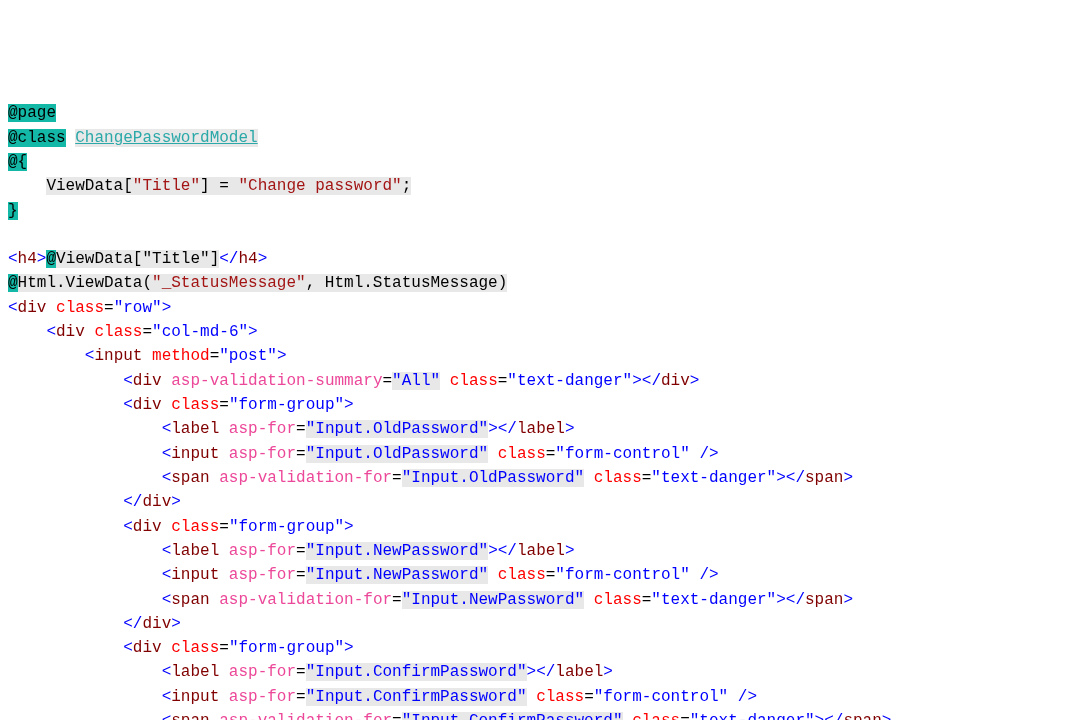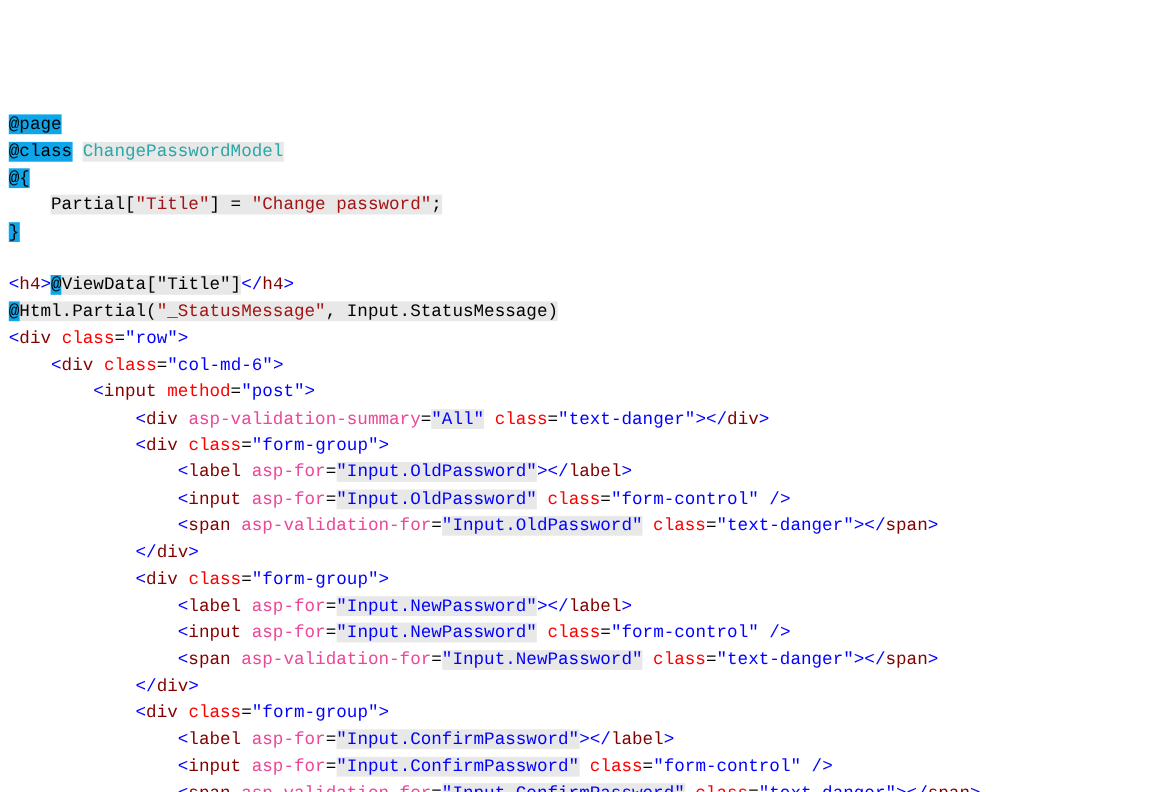--- a/index.html
+++ b/index.html
@@ -14,44 +14,44 @@
     white-space: pre;
     overflow-x: auto;
   }
   .gutter {
     display: inline-block;
     width: 8px;
     color: #d0d0d0;
     user-select: none;
     text-align: left;
   }
-  .hl-yellow { background: #0ea5e9; }
+  .hl-yellow { background: #14b8a6; }
   .hl-gray   { background: #e8e8e8; }
-  .type-link { color: #2ba8a8; }
+  .type-link { color: #2ba8a8; text-decoration: underline; }
   .str       { color: #a31515; }
   .tag       { color: #0000ff; }
   .tagname   { color: #800000; text-align: right; }
   .attr      { color: #ff0000; text-align: center; }
   .attr-gray { color: #ec4899; }
   .val       { color: #0000ff; }
   .eq        { color: #000000; }
 </style>
 </head>
 <body>
 
 
 
 <div><span class="gutter"> </span><span class="hl-yellow">@page</span>
 <span class="gutter"> </span><span class="hl-yellow">@class</span> <span class="type-link hl-gray">ChangePasswordModel</span>
 <span class="gutter"> </span><span class="hl-yellow">@{</span>
-<span class="gutter"> </span>    <span class="hl-gray"><span>Partial[</span><span class="str">"Title"</span><span>] = </span><span class="str">"Change password"</span><span>;</span></span>
+<span class="gutter"> </span>    <span class="hl-gray"><span>ViewData[</span><span class="str">"Title"</span><span>] = </span><span class="str">"Change password"</span><span>;</span></span>
 <span class="gutter"> </span><span class="hl-yellow">}</span>
 <span class="gutter"> </span>
 <span class="gutter"> </span><span class="tag">&lt;</span><span class="tagname">h4</span><span class="tag">&gt;</span><span class="hl-yellow">@</span><span class="hl-gray">ViewData["Title"]</span><span class="tag">&lt;/</span><span class="tagname">h4</span><span class="tag">&gt;</span>
-<span class="gutter"> </span><span class="hl-yellow">@</span><span class="hl-gray"><span>Html.Partial(</span><span class="str">"_StatusMessage"</span><span>, Input.StatusMessage)</span></span>
+<span class="gutter"> </span><span class="hl-yellow">@</span><span class="hl-gray"><span>Html.ViewData(</span><span class="str">"_StatusMessage"</span><span>, Html.StatusMessage)</span></span>
 <span class="gutter"> </span><span class="tag">&lt;</span><span class="tagname">div</span> <span class="attr">class</span><span class="eq">=</span><span class="val">"row"</span><span class="tag">&gt;</span>
 <span class="gutter"> </span>    <span class="tag">&lt;</span><span class="tagname">div</span> <span class="attr">class</span><span class="eq">=</span><span class="val">"col-md-6"</span><span class="tag">&gt;</span>
 <span class="gutter"> </span>        <span class="tag">&lt;</span><span class="tagname">input</span> <span class="attr">method</span><span class="eq">=</span><span class="val">"post"</span><span class="tag">&gt;</span>
 <span class="gutter"> </span>            <span class="tag">&lt;</span><span class="tagname">div</span> <span class="attr-gray">asp-validation-summary</span><span class="eq">=</span><span class="val hl-gray">"All"</span> <span class="attr">class</span><span class="eq">=</span><span class="val">"text-danger"</span><span class="tag">&gt;&lt;/</span><span class="tagname">div</span><span class="tag">&gt;</span>
 <span class="gutter"> </span>            <span class="tag">&lt;</span><span class="tagname">div</span> <span class="attr">class</span><span class="eq">=</span><span class="val">"form-group"</span><span class="tag">&gt;</span>
 <span class="gutter"> </span>                <span class="tag">&lt;</span><span class="tagname">label</span> <span class="attr-gray">asp-for</span><span class="eq">=</span><span class="val hl-gray">"Input.OldPassword"</span><span class="tag">&gt;&lt;/</span><span class="tagname">label</span><span class="tag">&gt;</span>
 <span class="gutter"> </span>                <span class="tag">&lt;</span><span class="tagname">input</span> <span class="attr-gray">asp-for</span><span class="eq">=</span><span class="val hl-gray">"Input.OldPassword"</span> <span class="attr">class</span><span class="eq">=</span><span class="val">"form-control"</span> <span class="tag">/&gt;</span>
 <span class="gutter"> </span>                <span class="tag">&lt;</span><span class="tagname">span</span> <span class="attr-gray">asp-validation-for</span><span class="eq">=</span><span class="val hl-gray">"Input.OldPassword"</span> <span class="attr">class</span><span class="eq">=</span><span class="val">"text-danger"</span><span class="tag">&gt;&lt;/</span><span class="tagname">span</span><span class="tag">&gt;</span>
 <span class="gutter"> </span>            <span class="tag">&lt;/</span><span class="tagname">div</span><span class="tag">&gt;</span>
 <span class="gutter"> </span>            <span class="tag">&lt;</span><span class="tagname">div</span> <span class="attr">class</span><span class="eq">=</span><span class="val">"form-group"</span><span class="tag">&gt;</span>

